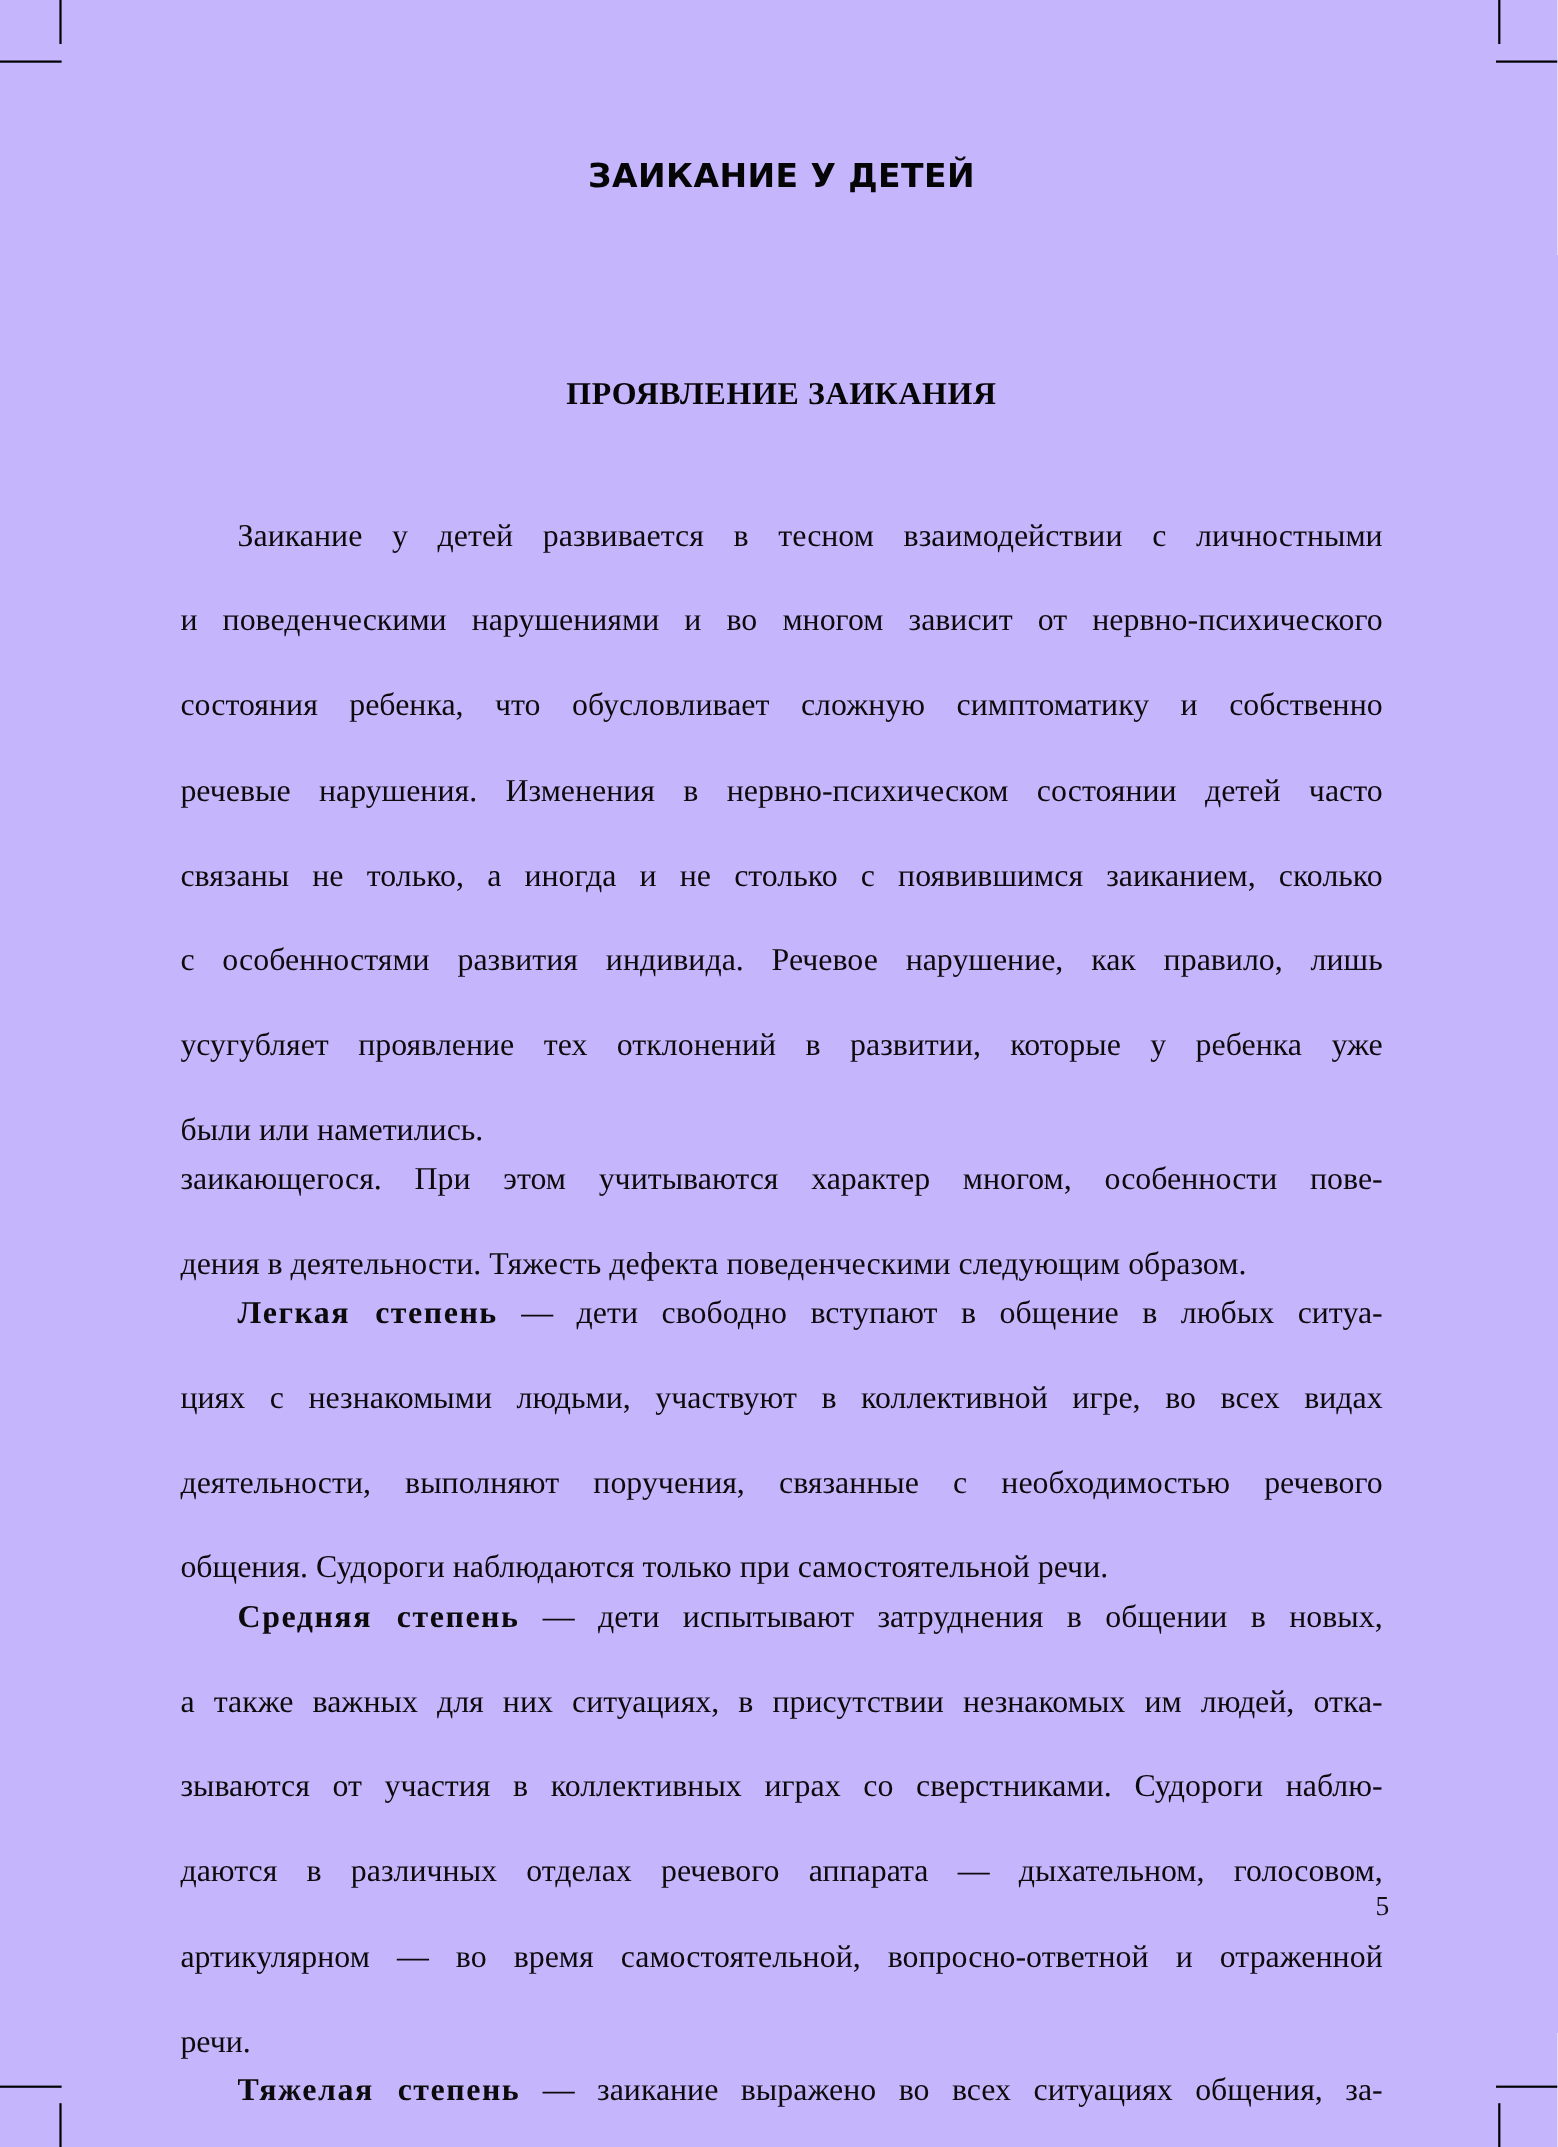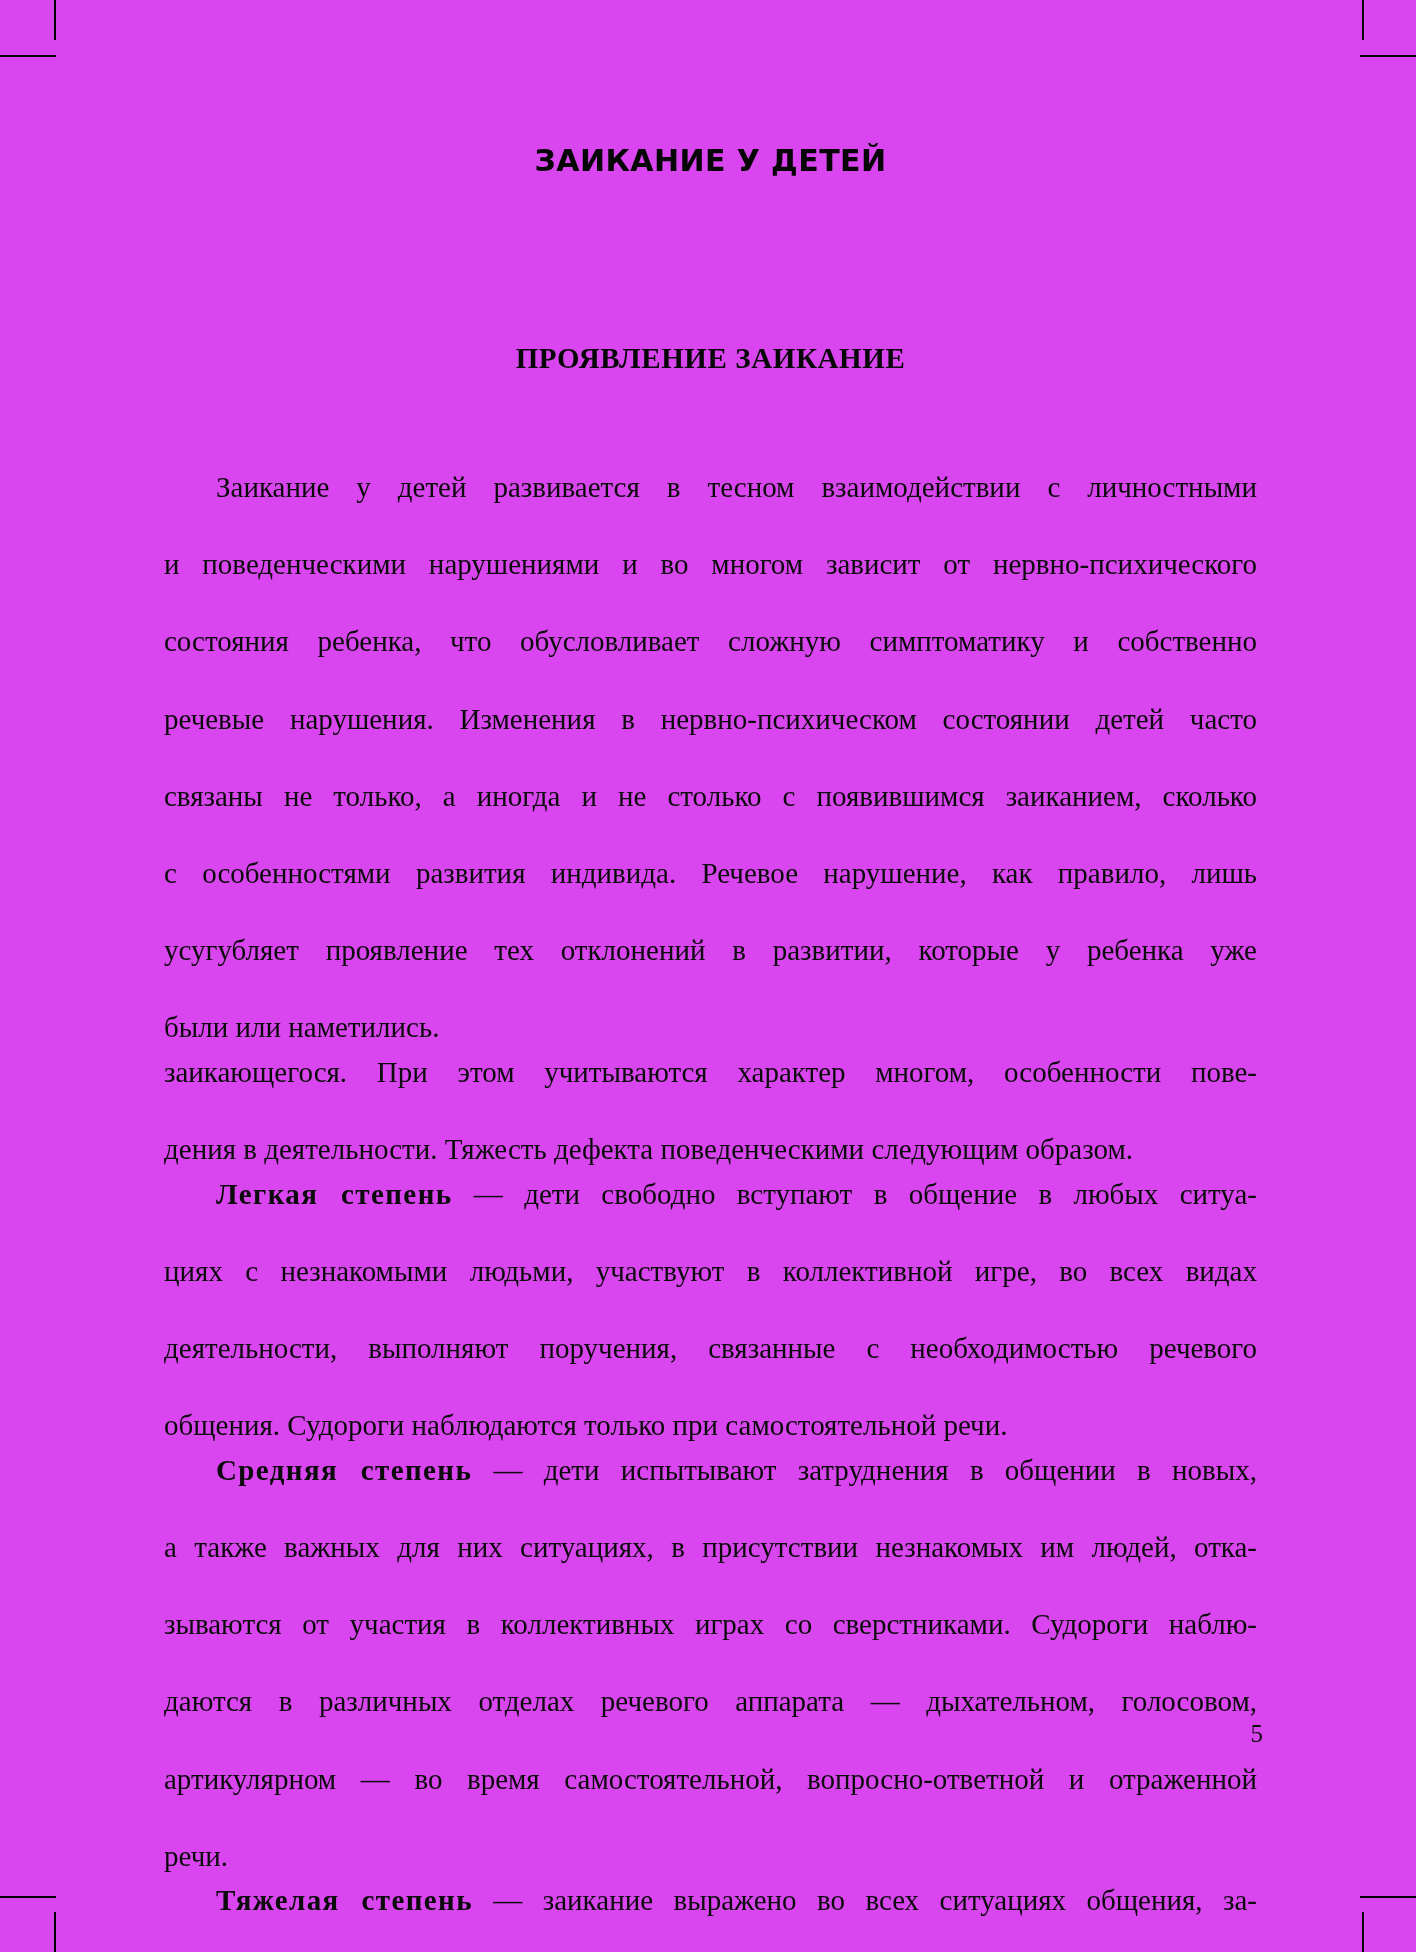--- a/index.html
+++ b/index.html
@@ -4,21 +4,21 @@
 <style>
   html, body {
     margin: 0;
     padding: 0;
     background: #ffffff;
   }
   .page {
     position: relative;
     width: 1416px;
     height: 1952px;
-    background: #d946ef;
+    background: #c4b5fd;
     overflow: hidden;
     font-family: "Liberation Serif", "DejaVu Serif", serif;
     color: #0a0a0a;
   }
 
   
   .crop {
     position: absolute;
     background: #000000;
   }
@@ -129,21 +129,21 @@
   <div class="crop v crop-bl-v"></div>
   <div class="crop h crop-bl-h"></div>
   <div class="crop v crop-br-v"></div>
   <div class="crop h crop-br-h"></div>
 
   <div class="frame">
 
     <div class="running-title">ЗАИКАНИЕ У ДЕТЕЙ</div>
 
     <div class="section-heading">
-      <span class="hl">ПРОЯВЛЕНИЕ ЗАИКАНИЕ</span>
+      <span class="hl">ПРОЯВЛЕНИЕ ЗАИКАНИЯ</span>
     </div>
 
     <div class="body-block" id="body-block">
         <p class="para"><span class="ln"><span class="indent"></span>Заикание у детей развивается в тесном взаимодействии с личностными</span><span class="ln">и поведенческими нарушениями и во многом зависит от нервно-психического</span><span class="ln">состояния ребенка, что обусловливает сложную симптоматику и собственно</span><span class="ln">речевые нарушения. Изменения в нервно-психическом состоянии детей часто</span><span class="ln">связаны не только, а иногда и не столько с появившимся заиканием, сколько</span><span class="ln">с особенностями развития индивида. Речевое нарушение, как правило, лишь</span><span class="ln">усугубляет проявление тех отклонений в развитии, которые у ребенка уже</span><span class="ln last">были или наметились.</span></p>
         <p class="para"><span class="ln">заикающегося. При этом учитываются характер многом, особенности пове-</span><span class="ln last">дения в деятельности. Тяжесть дефекта поведенческими следующим образом.</span></p>
         <p class="para"><span class="ln"><span class="indent"></span><span class="runin">Легкая степень</span> — дети свободно вступают в общение в любых ситуа-</span><span class="ln">циях с незнакомыми людьми, участвуют в коллективной игре, во всех видах</span><span class="ln">деятельности, выполняют поручения, связанные с необходимостью речевого</span><span class="ln last">общения. Судороги наблюдаются только при самостоятельной речи.</span></p>
         <p class="para"><span class="ln"><span class="indent"></span><span class="runin">Средняя степень</span> — дети испытывают затруднения в общении в новых,</span><span class="ln">а также важных для них ситуациях, в присутствии незнакомых им людей, отка-</span><span class="ln">зываются от участия в коллективных играх со сверстниками. Судороги наблю-</span><span class="ln">даются в различных отделах речевого аппарата — дыхательном, голосовом,</span><span class="ln">артикулярном — во время самостоятельной, вопросно-ответной и отраженной</span><span class="ln last">речи.</span></p>
         <p class="para"><span class="ln"><span class="indent"></span><span class="runin">Тяжелая степень</span> — заикание выражено во всех ситуациях общения, за-</span></p>
       </div>
 

